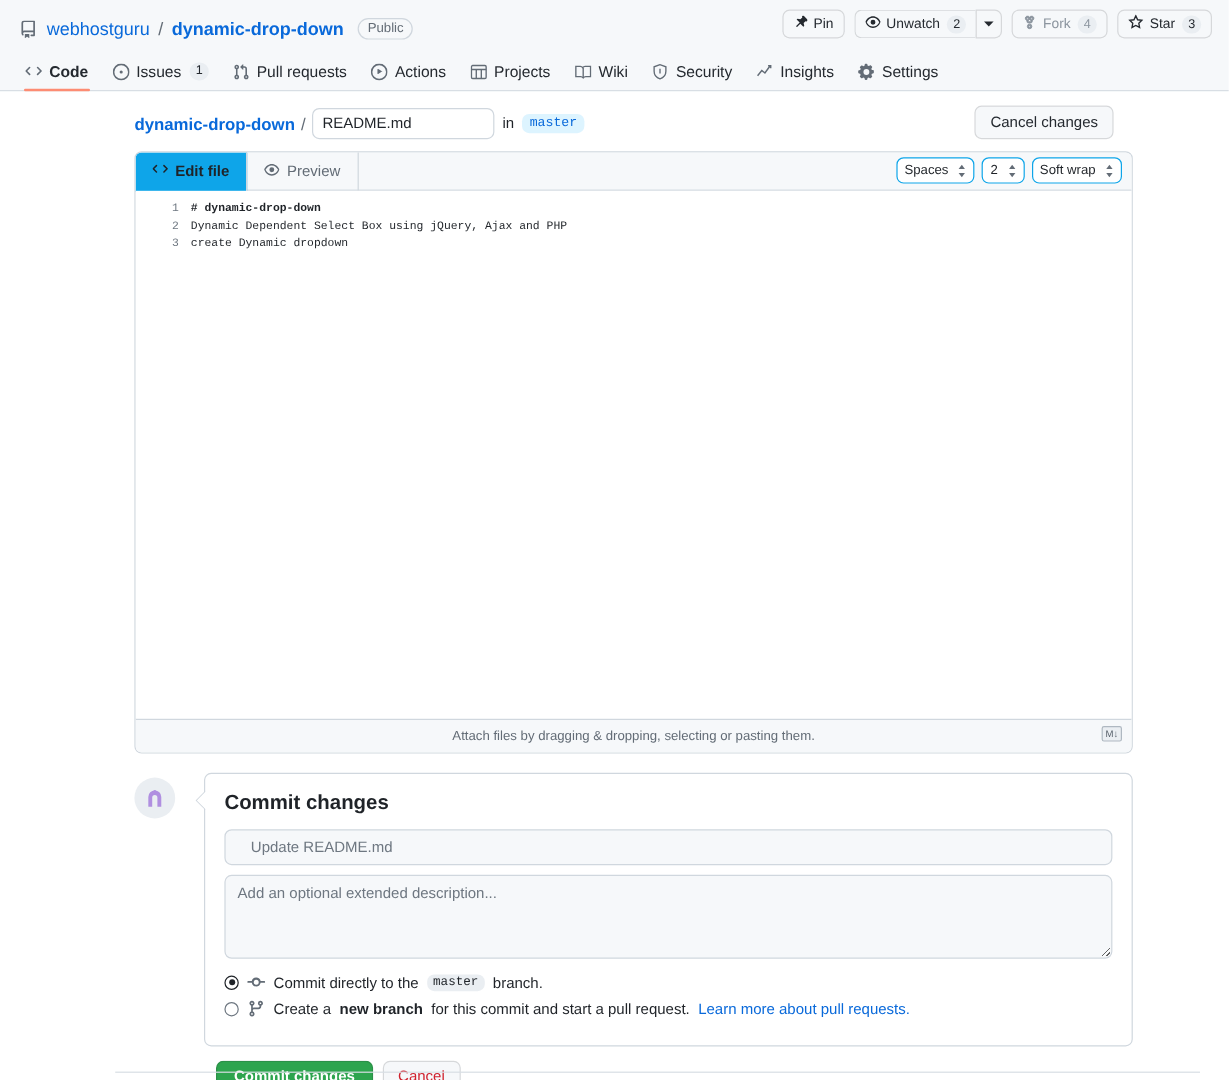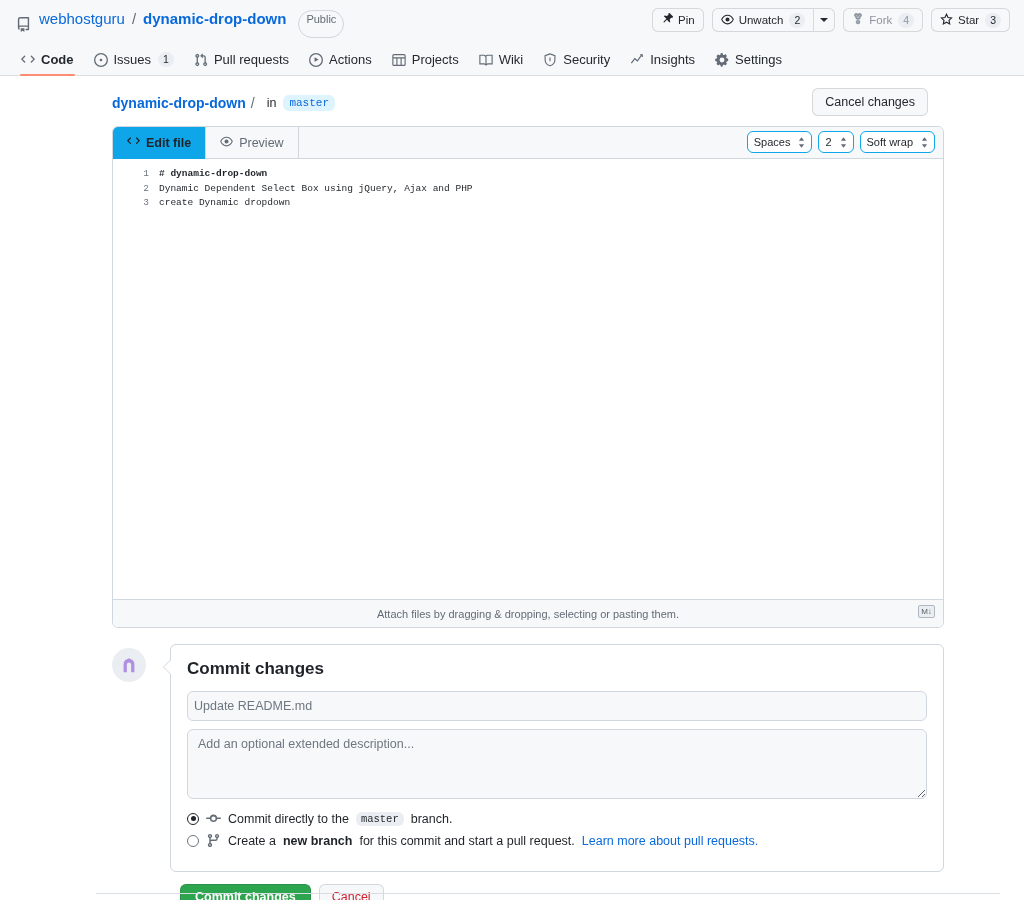--- a/index.html
+++ b/index.html
@@ -14,21 +14,21 @@
   }
 
   
   .repo-header {
     background: #f6f8fa;
     border-bottom: 1px solid #d8dee4;
     height: 76px;
     position: relative;
   }
   .repo-title-row {
-    display: flex; 
+    display: flex; align-items: center;
     padding: 10px 16px 0 16px;
     height: 38px;
     gap: 6px;
   }
   .repo-icon { color: #636c76; display: flex; align-items: center; margin-right: 2px; }
   .repo-owner { color: #0969da; font-size: 15px; text-decoration: none; }
   .repo-sep { color: #636c76; font-size: 15px; margin: 0 1px; }
   .repo-name { color: #0969da; font-size: 15px; font-weight: bold; text-decoration: none; }
   .visibility-badge {
     margin-left: 6px;
@@ -281,21 +281,21 @@
     border-bottom: 8px solid transparent;
     border-right: 8px solid #fff;
   }
   .commit-title { font-size: 17px; font-weight: bold; color: #1F2328; margin: 0 0 12px 0; }
   .commit-input {
     width: 100%;
     height: 30px;
     border: 1px solid #d0d7de;
     border-radius: 6px;
     background: #f6f8fa;
-    padding: 0 6px;
+    padding: 0 21px;
     font-size: 12.5px;
     color: #1F2328;
     font-family: "Liberation Sans", sans-serif;
     outline: none;
     margin-bottom: 8px;
   }
   .commit-input::placeholder { color: #6e7781; }
   .commit-desc {
     width: 100%;
     height: 70px;
@@ -520,20 +520,21 @@
       <span>Settings</span>
     </a>
   </nav>
 </div>
 
 <div class="page">
 
   <div class="edit-head">
     <a class="breadcrumb-link">dynamic-drop-down</a>
     <span class="breadcrumb-slash">/</span>
+    <input class="filename-input" type="text" value="README.md" style="">
     <span class="in-text">in</span>
     <span class="branch-badge">master</span>
     <button class="cancel-changes-btn">Cancel changes</button>
   </div>
 
   <div class="editor-box">
     <div class="editor-tabs">
       <div class="etab active">
         <span>
           <svg width="13" height="13" viewBox="0 0 16 16" fill="currentColor">

